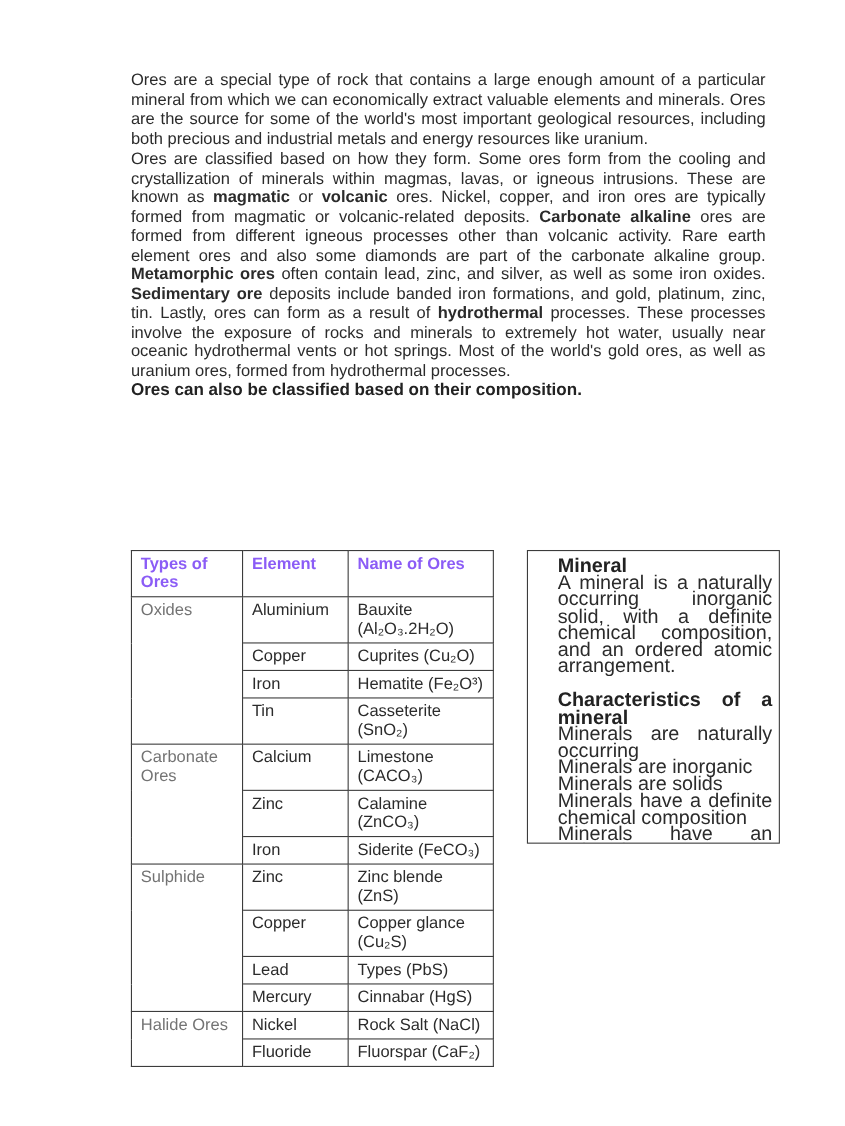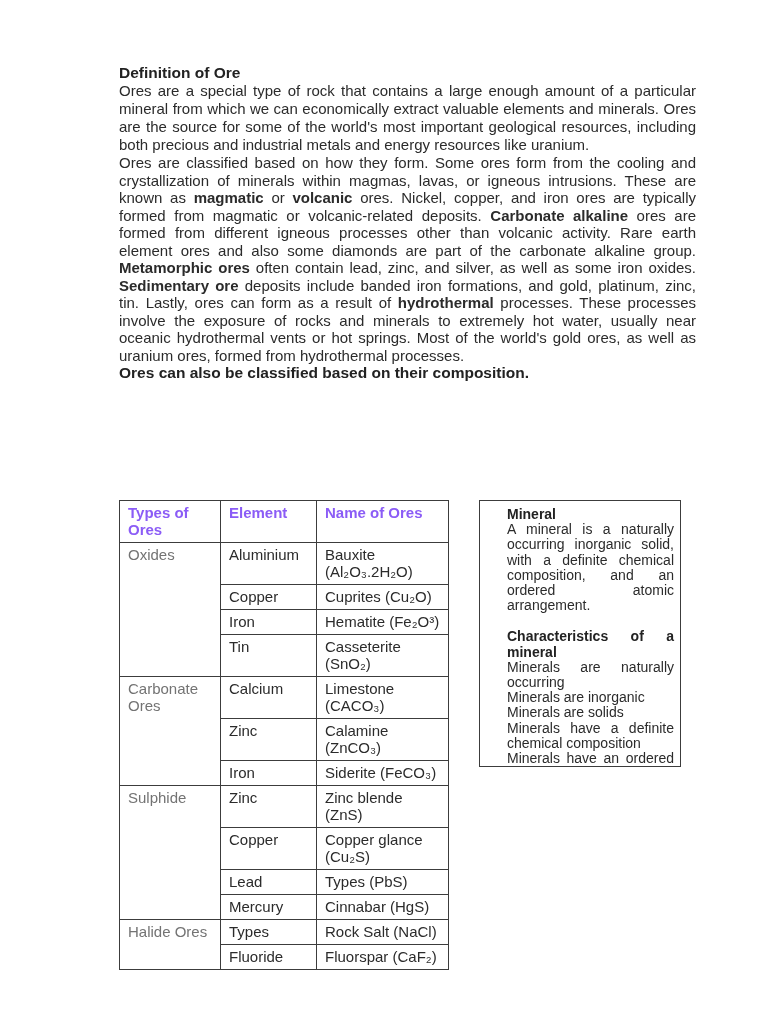--- a/index.html
+++ b/index.html
@@ -72,26 +72,26 @@
   table.ore-table th {
     font-weight: bold;
     height: 33px;
     color: #8b5cf6;
   }
   td.group-cell {
     font-weight: bold;
     color: #737373;
   }
   .mineral-box {
-    width: 202px;
+    width: 230px;
     height: 267px;
     box-sizing: border-box;
     border: 1.5px solid #3c3c3c;
     padding: 6px 6px 0 27px;
-    font-size: 14px;
+    font-size: 18px;
     line-height: 15.2px;
     overflow: hidden;
   }
   .box-title {
     font-weight: bold;
     color: #222;
   }
   .box-definition {
     text-align: justify;
   }
@@ -107,21 +107,20 @@
   .force-justify {
     text-align-last: justify;
   }
 </style>
 </head>
 <body>
 
 <div>
 
   <div class="text-block">
-    <p class="doc-heading">Definition of Ore</p>
     <p class="para">Ores are a special type of rock that contains a large enough amount of a particular mineral from which we can economically extract valuable elements and minerals. Ores are the source for some of the world's most important geological resources, including both precious and industrial metals and energy resources like uranium.</p>
 
 
     <p class="para para-3"><span>Ores are classified based on how they form. Some ores form from the cooling and crystallization of minerals within magmas, lavas, or igneous intrusions. These are known as </span><span class="bold-term">magmatic</span><span> or </span><span class="bold-term">volcanic</span><span> ores. Nickel, copper, and iron ores are typically formed from magmatic or volcanic-related deposits. </span><span class="bold-term">Carbonate alkaline</span><span> ores are formed from different igneous processes other than volcanic activity. Rare earth element ores and also some diamonds are part of the carbonate alkaline group. </span><span class="bold-term">Metamorphic ores</span><span> often contain lead, zinc, and silver, as well as some iron oxides. </span><span class="bold-term">Sedimentary ore</span><span> deposits include banded iron formations, and gold, platinum, zinc, tin. Lastly, ores can form as a result of </span><span class="bold-term">hydrothermal</span><span> processes. These processes involve the exposure of rocks and minerals to extremely hot water, usually near oceanic hydrothermal vents or hot springs. Most of the world's gold ores, as well as uranium ores, formed from hydrothermal processes.</span></p>
     <p class="composition-line">Ores can also be classified based on their composition.</p>
   </div>
 
   <div class="columns">
 
     <table class="ore-table">
@@ -180,21 +179,21 @@
         <tr>
           <td>Lead</td>
           <td>Types (PbS)</td>
         </tr>
         <tr>
           <td>Mercury</td>
           <td>Cinnabar (HgS)</td>
         </tr>
         <tr>
           <td class="group-cell" rowspan="2">Halide Ores</td>
-          <td>Types</td>
+          <td>Nickel</td>
           <td>Rock Salt (NaCl)</td>
         </tr>
         <tr>
           <td>Fluoride</td>
           <td>Fluorspar (CaF₂)</td>
         </tr>
       </tbody>
     </table>
 
     <div class="mineral-box">

